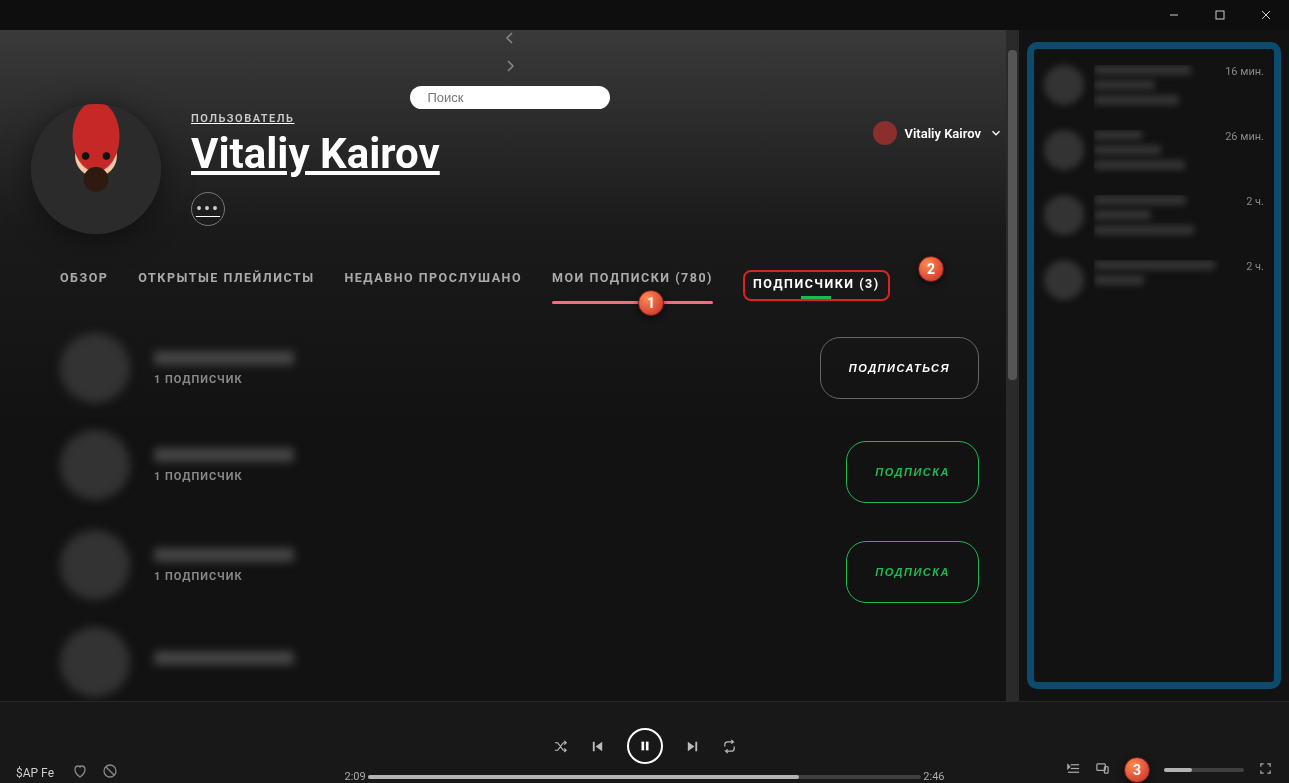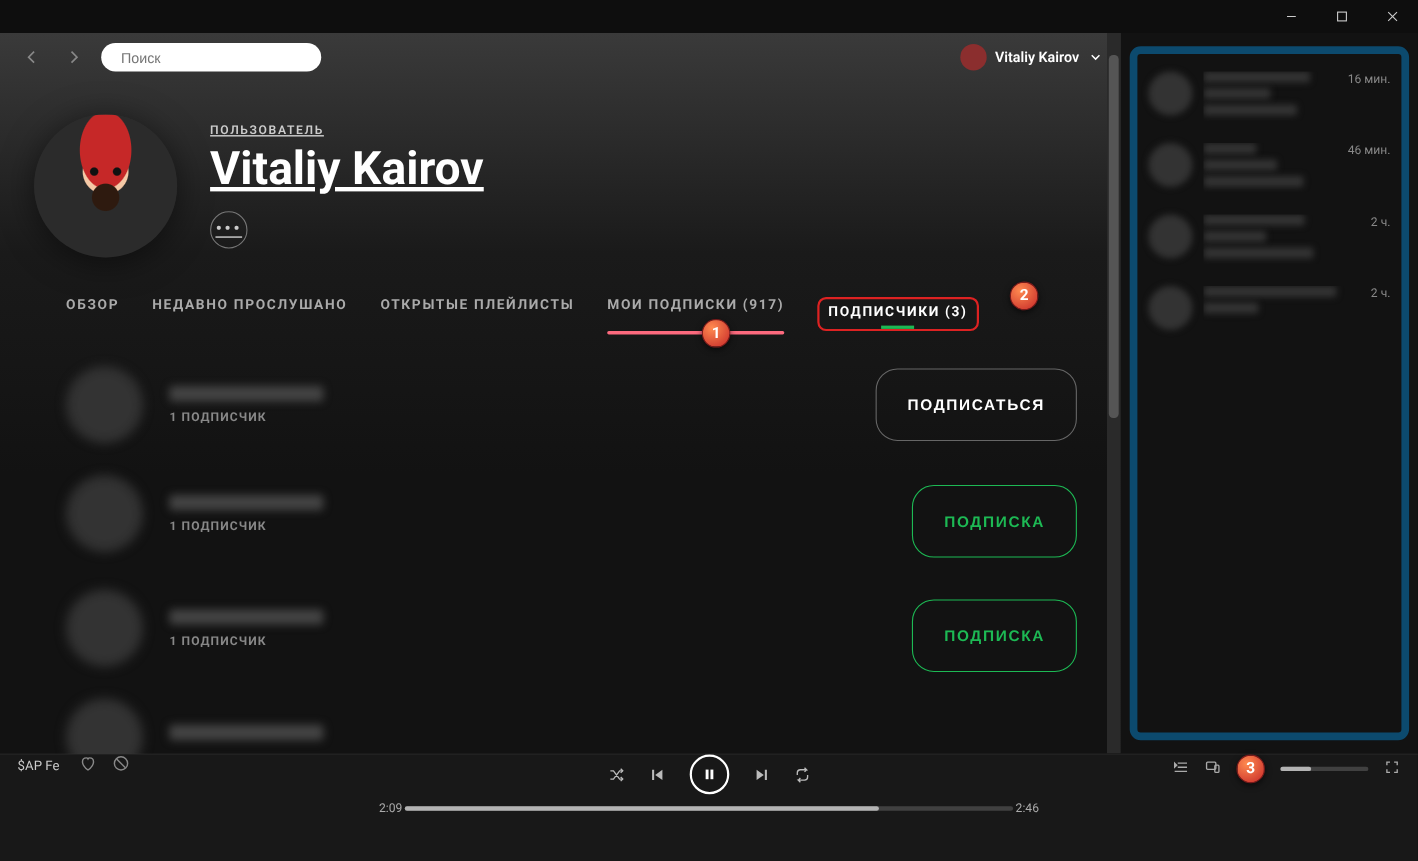--- a/index.html
+++ b/index.html
@@ -3,21 +3,21 @@
 <meta charset="utf-8">
 <style>
 * { margin:0; padding:0; box-sizing:border-box; }
 body { background:#000; font-family:-apple-system,BlinkMacSystemFont,"Segoe UI",Roboto,Arial,sans-serif; color:#fff; overflow:hidden; }
 .app { display:flex; flex-direction:column; width:1289px; height:783px; background:#0e0e0e; position:relative; }
 .titlebar { height:30px; display:flex; justify-content:flex-end; align-items:center; background:#0e0e0e; }
 .titlebar .wbtn { width:46px; height:30px; display:flex; align-items:center; justify-content:center; color:#ccc; cursor:pointer; }
 .titlebar .wbtn svg { width:10px; height:10px; }
 .content { display:flex; flex:1; overflow:hidden; }
 .main { flex:1; display:flex; flex-direction:column; overflow:hidden; background:linear-gradient(180deg,#3a3a3a 0%, #1a1a1a 200px, #121212 400px); position:relative; }
-.topbar { height:44px; display:flex; align-items:center; padding:0 16px; gap:12px; position:relative; z-index:2; }
+.topbar { height:44px; display:flex; align-items:center; padding:0 16px; gap:12px; position:relative; z-index:2;flex-direction:column; }
 .navbtn { width:26px; height:26px; display:flex; align-items:center; justify-content:center; color:#888; cursor:pointer; }
 .navbtn svg{width:16px;height:16px;}
 .searchbox { display:flex; align-items:center; background:#fff; border-radius:20px; padding:4px 12px; gap:6px; width:200px; height:26px; }
 .searchbox svg{width:14px;height:14px;stroke:#333;}
 .searchbox input { border:none; outline:none; font-size:13px; flex:1; background:transparent; color:#333; }
 .userchip { margin-left:auto; display:flex; align-items:center; gap:8px; cursor:pointer; }
 .userchip .avatar { width:24px; height:24px; border-radius:50%; background:#8b2e2e; }
 .userchip span { font-size:13px; color:#fff; font-weight:600; }
 .userchip svg{width:14px;height:14px;stroke:#fff;}
 .profile-header { display:flex; padding:30px 40px 20px 31px; gap:30px; align-items:center;text-decoration:underline; }
@@ -39,32 +39,32 @@
 .tab.hl { position:relative; }
 .tab.hl::before { content:""; position:absolute; bottom:-3px; left:0; right:0; height:3px; background:#fd6a7e; border-radius:2px; }
 .tab.boxed { border:2px solid #d22; border-radius:8px; padding:4px 8px 8px 8px; }
 .marker { position:absolute; width:26px; height:26px; border-radius:50%; background:radial-gradient(circle at 35% 30%, #ff8a50, #c62828); color:#fff; font-weight:700; font-size:14px; display:flex; align-items:center; justify-content:center; box-shadow:0 2px 6px rgba(0,0,0,.6); z-index:10; border:1px solid #7a1a1a; }
 .list { padding:20px 40px 20px 60px; overflow-y:auto; flex:1; }
 .row { display:flex; align-items:center; padding:12px 0; }
 .row .rava { width:70px; height:70px; border-radius:50%; background:#333; filter:blur(5px); margin-right:24px; }
 .row .rinfo { flex:1; }
 .row .rname { height:14px; width:140px; background:#444; filter:blur(4px); border-radius:3px; margin-bottom:8px; }
 .row .rsub { font-size:11px; letter-spacing:1px; color:#888; font-weight:700; }
-.pill { border-radius:20px; padding:24px 28px; font-size:14px; letter-spacing:1.5px; font-weight:700; cursor:pointer; background:transparent; }
+.pill { border-radius:20px; padding:24px 28px; font-size:11px; letter-spacing:1.5px; font-weight:700; cursor:pointer; background:transparent;font-style:italic; }
 .pill.outline { border:1px solid #666; color:#fff; }
 .pill.green { border:1px solid #1db954; color:#1db954;margin-top:14px; }
 .sidebar { width:270px; background:#121212; display:flex; flex-direction:column; padding:12px 0; position:relative; }
 .sidebar h3 { font-size:15px; font-weight:700; padding:6px 16px 14px; color:#fff; }
 .friend-box { border:7px solid #0c4a6e; border-radius:10px; margin:0 8px 0 8px; padding:6px 2px; flex:1; overflow:hidden; }
 .friend { display:flex; padding:10px 8px; gap:10px; }
 .friend .fava { width:40px; height:40px; border-radius:50%; background:#333; flex-shrink:0; filter:blur(3px);}
 .friend .fbody { flex:1; overflow:hidden; }
 .friend .fline { height:10px; background:#333; filter:blur(3px); border-radius:2px; margin-bottom:5px; }
 .friend .ftime { font-size:11px; color:#888; white-space:nowrap; }
-.player { height:98px; background:#181818; border-top:1px solid #282828; display:flex; align-items:flex-start; padding:0 16px; }
+.player { height:82px; background:#181818; border-top:1px solid #282828; display:flex; align-items:flex-end; padding:0 16px; }
 .pl-left { display:flex; align-items:center; gap:14px; width:260px; }
 .pl-left .trk { font-size:12px; color:#ccc; overflow:hidden; white-space:nowrap; width:42px; }
 .pl-left svg{width:16px;height:16px;}
 .pl-center { flex:1; display:flex; flex-direction:column; align-items:center; gap:6px; }
 .pl-controls { display:flex; align-items:center; gap:22px; }
 .pl-controls .cbtn{ color:#bbb; cursor:pointer; display:flex; align-items:center; justify-content:center; }
 .pl-controls .cbtn svg{width:15px;height:15px;}
 .pl-controls .play { width:36px; height:36px; border:2px solid #fff; border-radius:50%; }
 .pl-controls .play svg{width:14px;height:14px;}
 .pl-prog { display:flex; align-items:center; gap:2px; width:100%; max-width:600px; }
@@ -140,23 +140,23 @@
           <div class="label">ПОЛЬЗОВАТЕЛЬ</div>
           <h1>Vitaliy Kairov</h1>
           <div class="more-btn">
               <span>•••</span>
             </div>
         </div>
       </div>
 
       <div class="tabs">
         <div class="tab">ОБЗОР</div>
+        <div class="tab">ОТКРЫТЫЕ ПЛЕЙЛИСТЫ</div>
         <div class="tab">НЕДАВНО ПРОСЛУШАНО</div>
-        <div class="tab">ОТКРЫТЫЕ ПЛЕЙЛИСТЫ</div>
-        <div class="tab hl">МОИ ПОДПИСКИ (917)</div>
+        <div class="tab hl">МОИ ПОДПИСКИ (780)</div>
         <div class="tab active boxed">ПОДПИСЧИКИ (3)</div>
         <div class="marker" style="top:36px; left:638px;">1</div>
         <div class="marker" style="top:2px; left:918px;">2</div>
       </div>
 
       <div class="list">
         <div class="row">
           <div class="rava"></div>
           <div class="rinfo">
               <div class="rname"></div>
@@ -200,21 +200,21 @@
             </div>
           <div class="ftime">16 мин.</div>
         </div>
         <div class="friend">
           <div class="fava"></div>
           <div class="fbody">
               <div class="fline" style="width:40%"></div>
               <div class="fline" style="width:55%"></div>
               <div class="fline" style="width:75%"></div>
             </div>
-          <div class="ftime">46 мин.</div>
+          <div class="ftime">26 мин.</div>
         </div>
         <div class="friend">
           <div class="fava"></div>
           <div class="fbody">
               <div class="fline" style="width:65%"></div>
               <div class="fline" style="width:40%"></div>
               <div class="fline" style="width:70%"></div>
             </div>
           <div class="ftime">2 ч.</div>
         </div>

